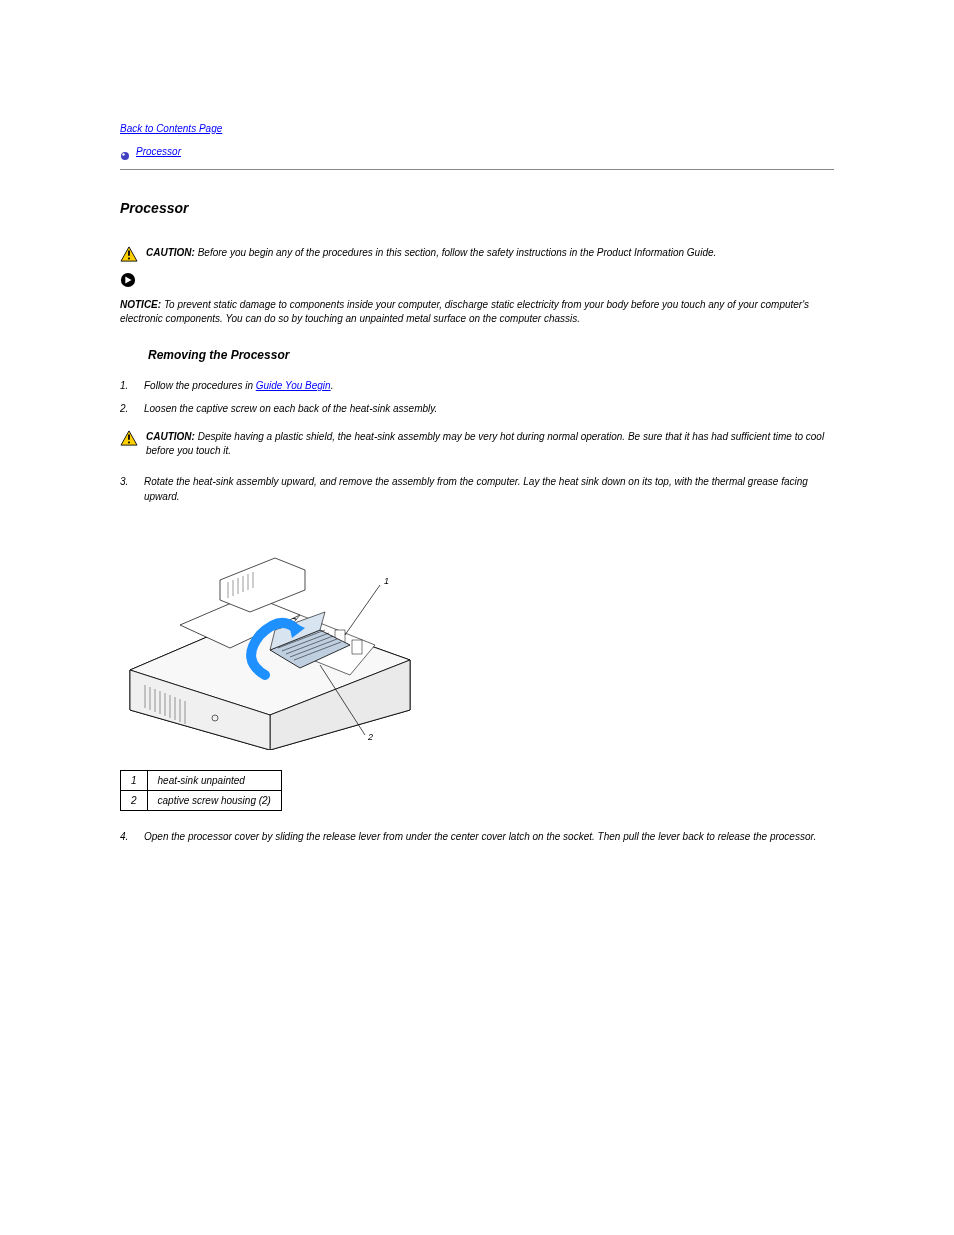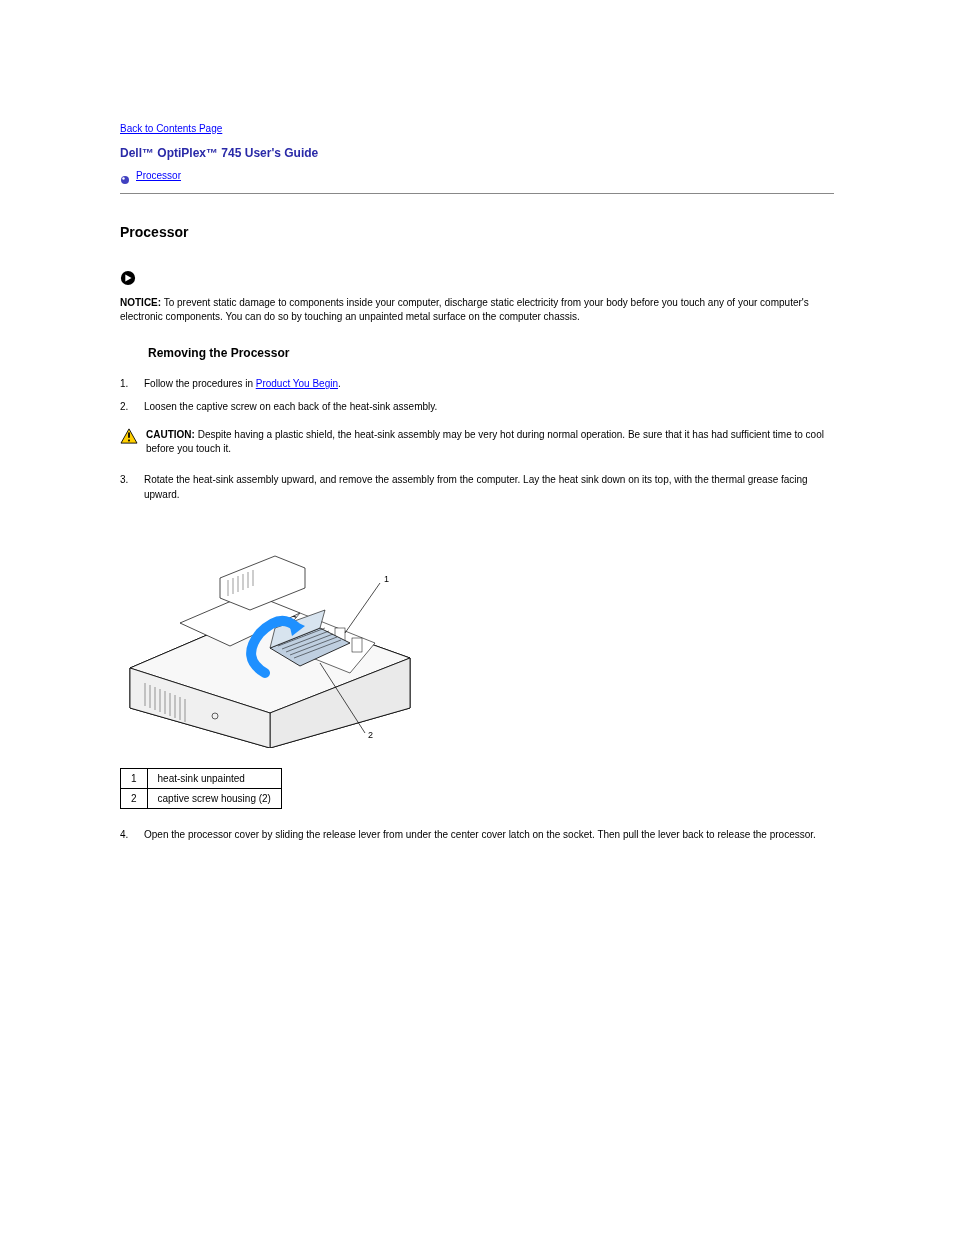--- a/index.html
+++ b/index.html
@@ -1,17 +1,17 @@
 <!DOCTYPE html>
 <html><head>
 <meta charset="utf-8">
 <style>
   * { box-sizing: border-box; margin: 0; padding: 0; }
   html, body { width: 954px; background: #fff; font-family: Verdana, Arial, sans-serif; color: #000; }
-  .page { padding: 118px 120px 40px 120px; width: 954px; }
+  .page { padding: 118px 120px 40px 120px; width: 954px; font-style: italic; }
   .back-link { color: #00f; text-decoration: underline; font-size: 10px; display: inline-block; margin-bottom: 12px; cursor: pointer; }
   .title { color: #2a2aa8; font-weight: bold; font-size: 12px; margin-bottom: 10px; }
   .bullet-row { display: flex; align-items: center; gap: 6px; margin-bottom: 12px; }
   .bullet-icon { width: 10px; height: 10px; }
   .bullet-link { color: #00f; text-decoration: underline; font-size: 10px; cursor: pointer; }
   .hr { border: none; border-top: 1px solid #888; margin: 8px 0 30px 0; }
   .section-heading { font-size: 14px; font-weight: bold; margin-bottom: 30px; }
   .sub-heading { font-size: 12px; font-weight: bold; margin: 22px 0 14px 0; padding-left: 28px; }
   .alert-row { display: flex; align-items: flex-start; gap: 8px; margin-bottom: 8px; font-size: 10px; line-height: 1.4; }
   .alert-row .icon { flex: 0 0 18px; height: 18px; display: flex; align-items: flex-start; }
@@ -28,56 +28,67 @@
   .legend-table td.num { width: 20px; text-align: center; }
   .notice-block { margin-bottom: 10px; flex-direction: column; }
 </style>
 </head>
 <body>
 
 <div class="page">
 
   <a class="back-link">Back to Contents Page</a>
 
-  <div class="title">Dell™ OptiPlex™ 745 User's Guide</div>
 
   <div class="bullet-row">
     <span class="bullet-icon">
       <svg viewBox="0 0 10 10" width="10" height="10">
           <circle cx="5" cy="5" r="4" fill="#4040c0"></circle>
           <circle cx="3.5" cy="3.5" r="1.2" fill="#fff"></circle>
         </svg>
     </span>
     <a class="bullet-link">Processor</a>
   </div>
 
   <hr class="hr">
 
   <div class="section-heading">Processor</div>
 
+  <div class="alert-row">
+    <span class="icon">
+      <svg viewBox="0 0 20 18" width="18" height="16">
+        <polygon points="10,1 19,17 1,17" fill="#ffcf00" stroke="#000" stroke-width="1"></polygon>
+        <rect x="9" y="5" width="2" height="6" fill="#000"></rect>
+        <rect x="9" y="13" width="2" height="2" fill="#000"></rect>
+      </svg>
+    </span>
+    <div class="text">
+      <span class="label">CAUTION:</span><span> Before you begin any of the procedures in this section, follow the safety instructions in the Product Information Guide.</span>
+    </div>
+  </div>
 
   <div class="alert-row notice-block">
     <span class="icon">
       <svg viewBox="0 0 18 18" width="16" height="16">
         <circle cx="9" cy="9" r="8" fill="#000"></circle>
         <polygon points="6,5 13,9 6,13" fill="#fff"></polygon>
       </svg>
     </span>
     <div class="text">
       <span class="label">NOTICE:</span><span> To prevent static damage to components inside your computer, discharge static electricity from your body before you touch any of your computer's electronic components. You can do so by touching an unpainted metal surface on the computer chassis.</span>
     </div>
   </div>
 
   <div class="sub-heading">Removing the Processor</div>
 
   <ol class="step-list">
     <li>
       <span class="num">1.</span>
       <span class="body">
-        <span>Follow the procedures in </span><a class="inline-link">Product You Begin</a><span>.</span>
+        <span>Follow the procedures in </span><a class="inline-link">Guide You Begin</a><span>.</span>
       </span>
     </li>
     <li>
       <span class="num">2.</span>
       <span class="body">Loosen the captive screw on each back of the heat-sink assembly.</span>
     </li>
   </ol>
 
   <div class="alert-row" style="margin-top:14px;">
     <span class="icon">

